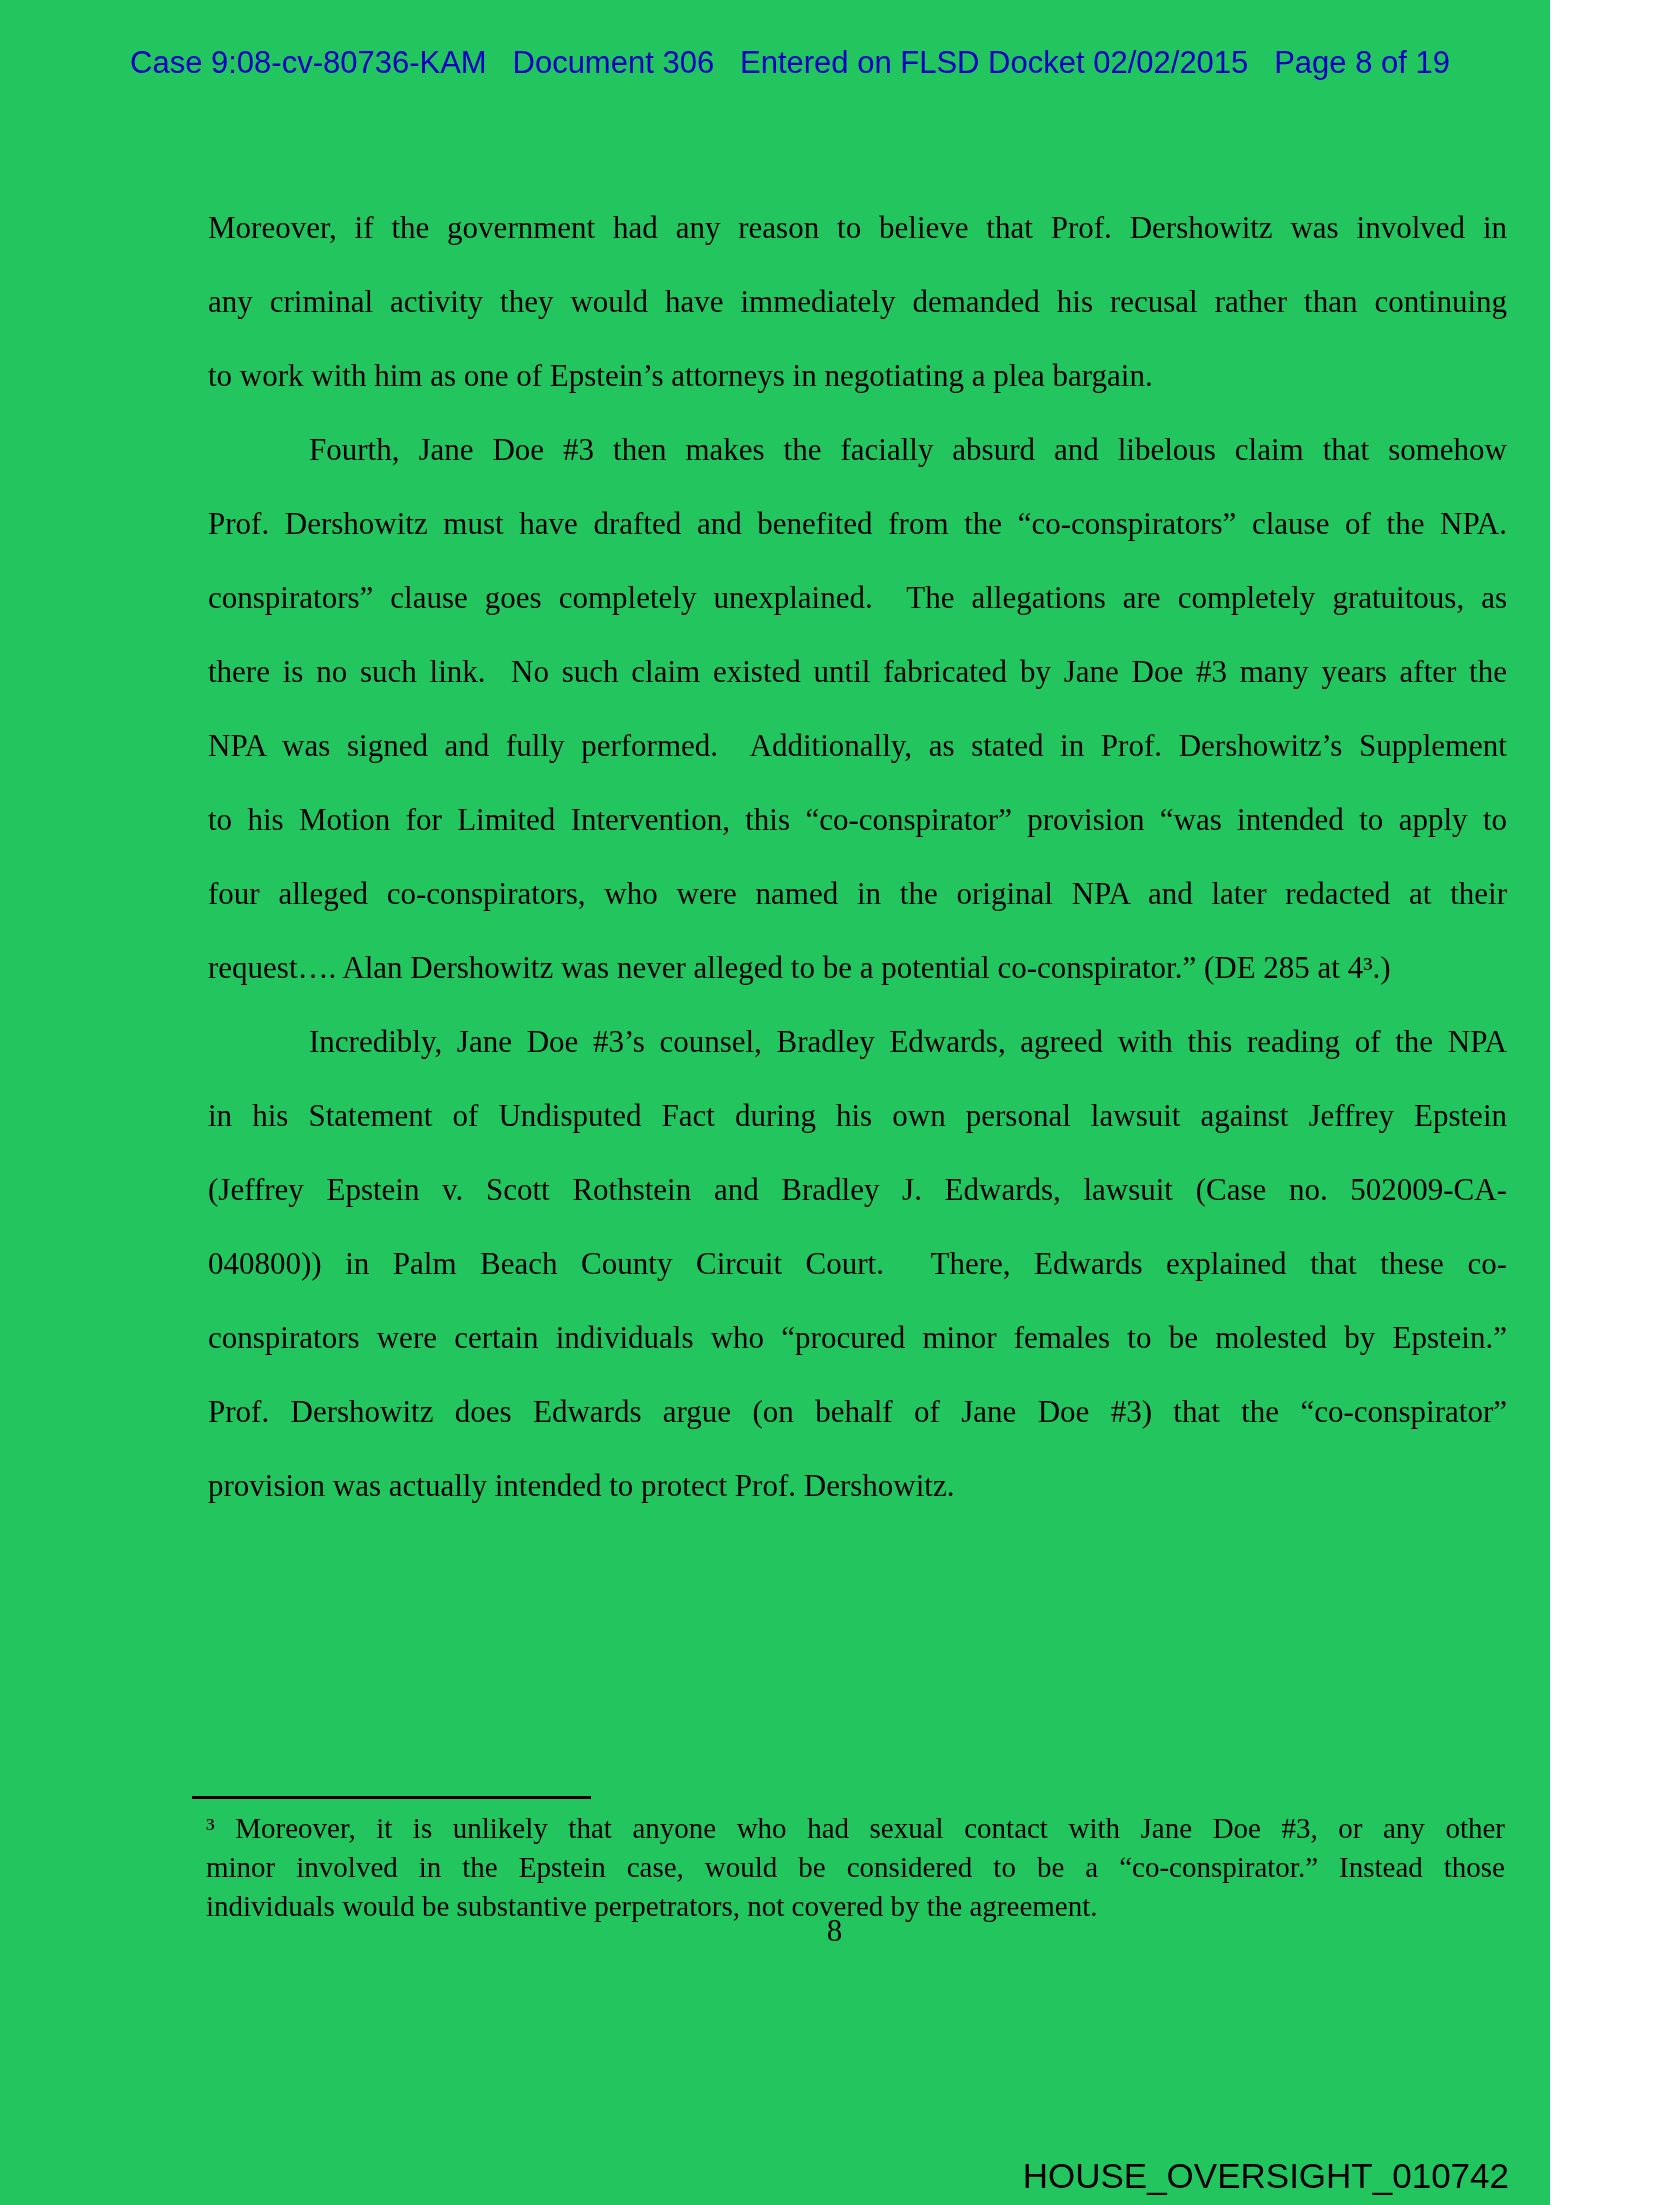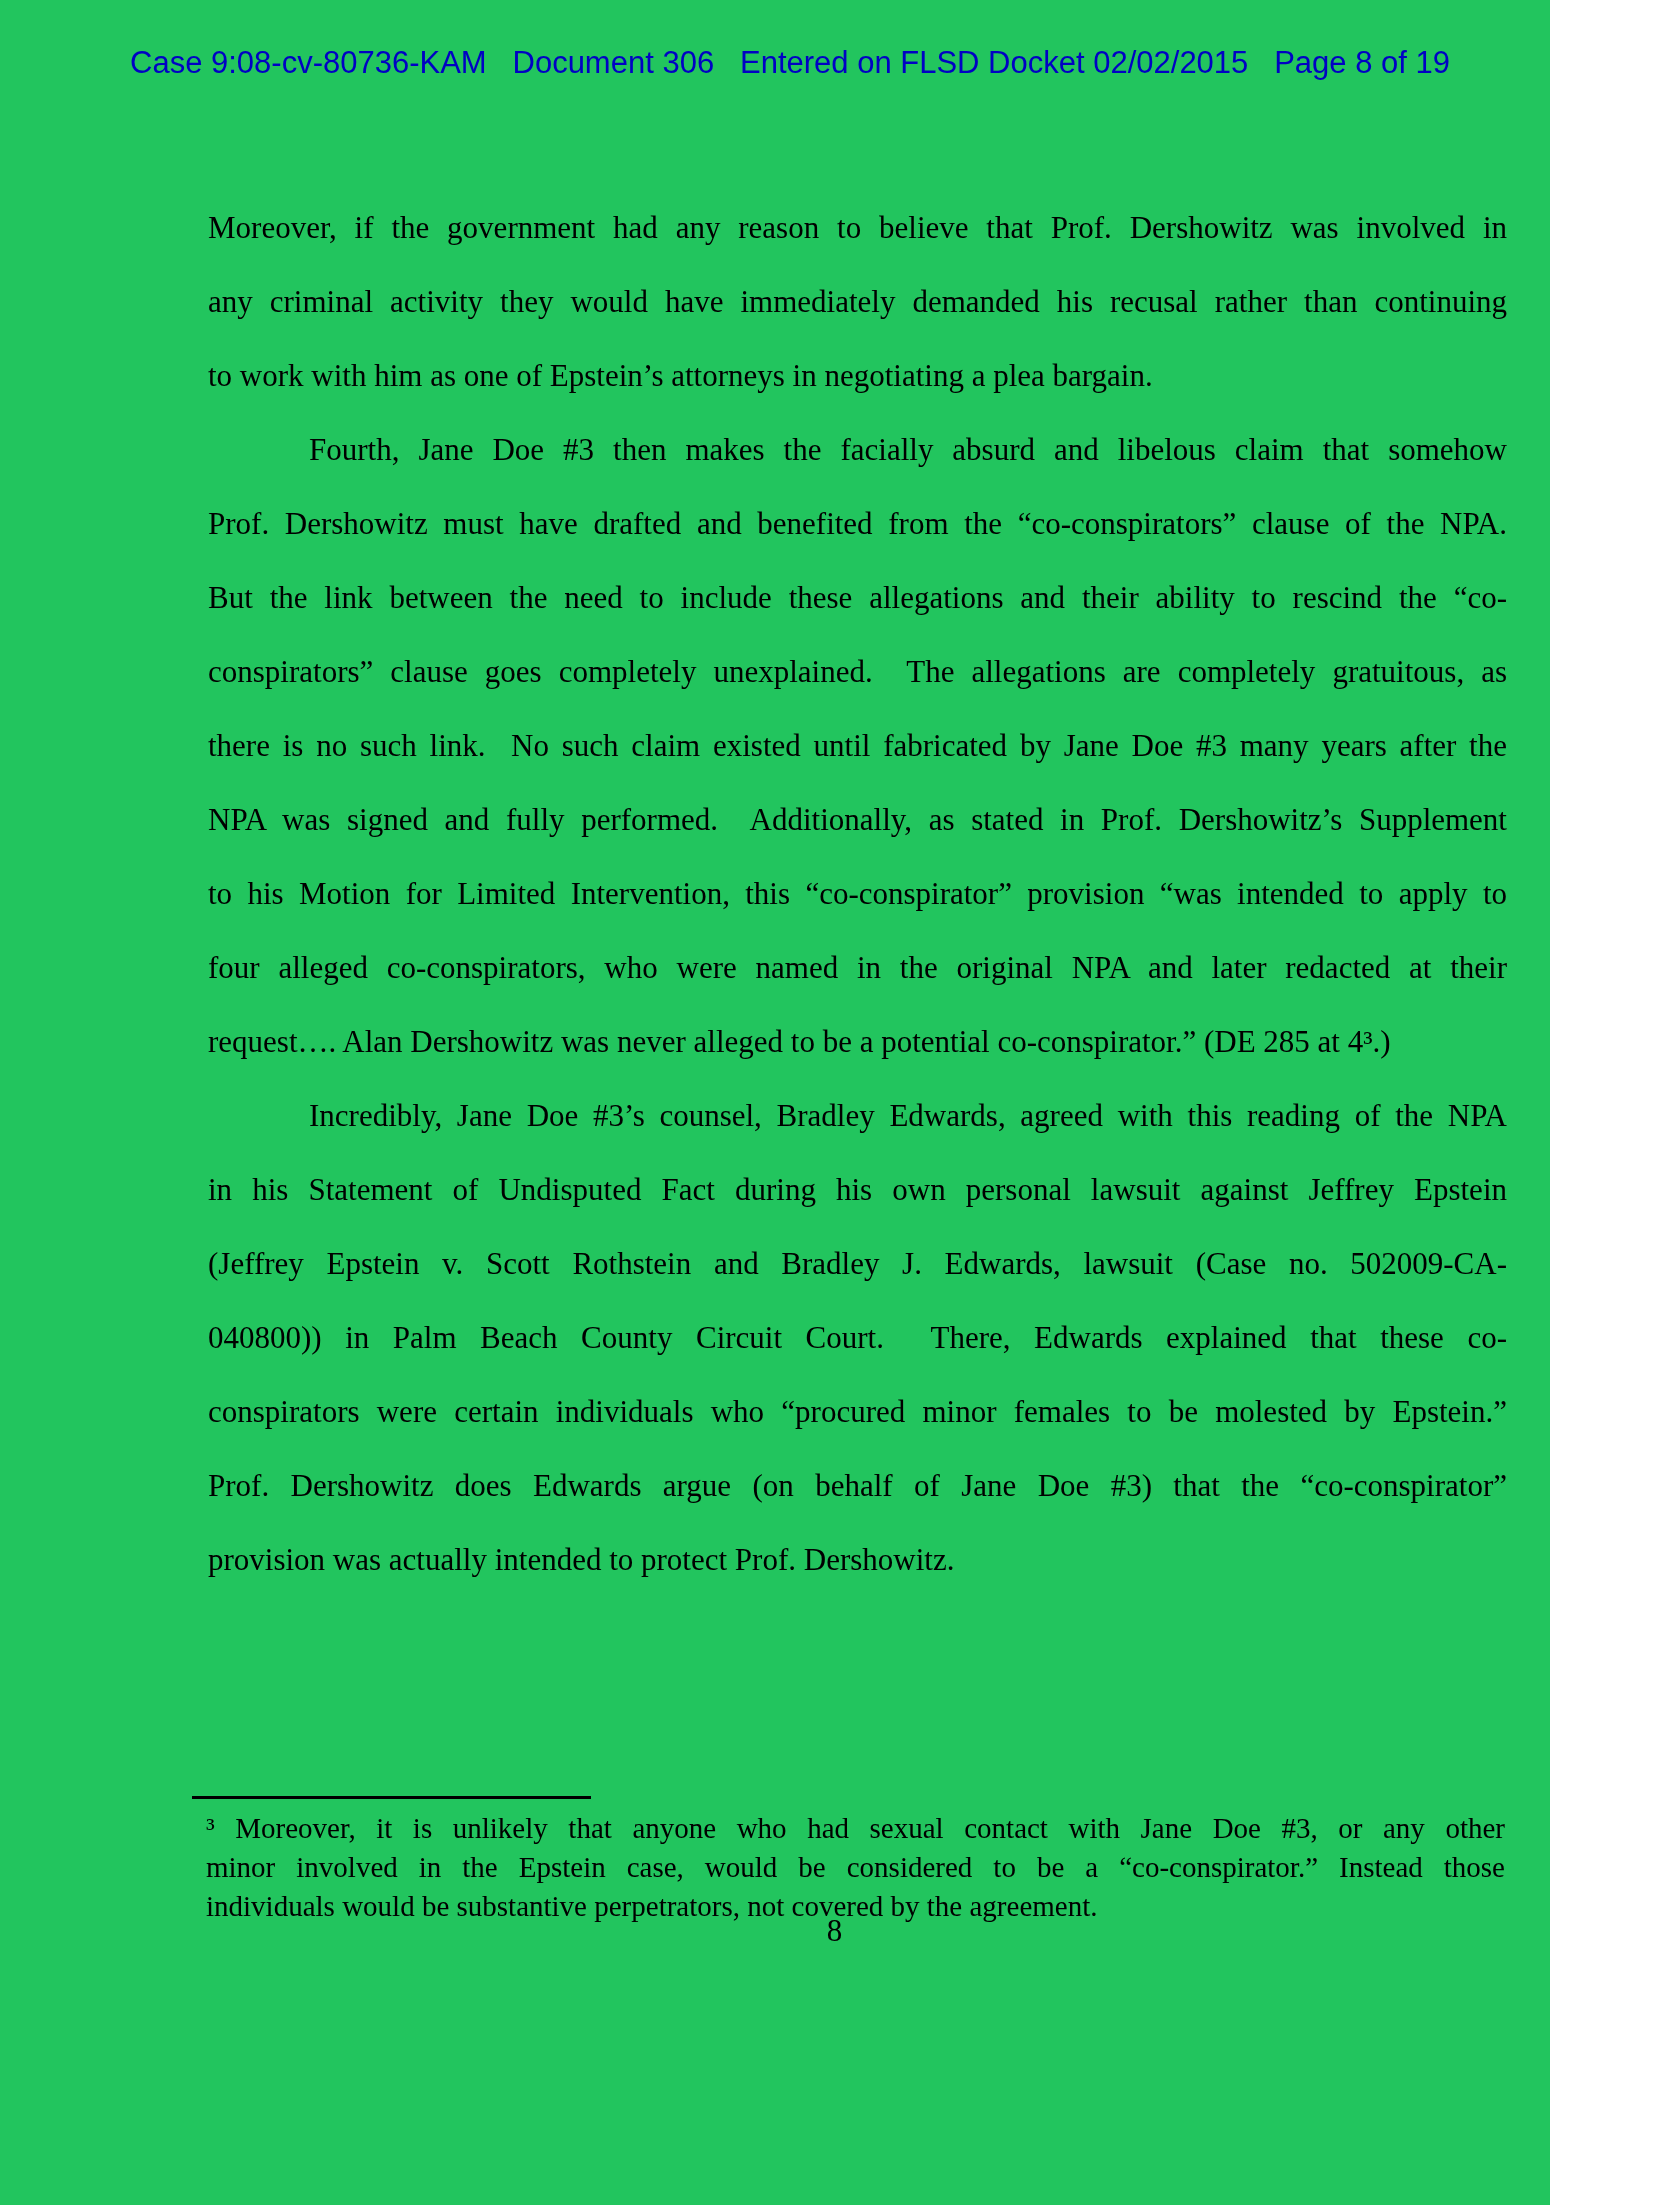--- a/index.html
+++ b/index.html
@@ -79,21 +79,20 @@
 
   <div class="body-text">
       <div class="paragraph">
         <div class="line"><span>Moreover, if the government had any reason to believe that Prof. Dershowitz was involved in</span></div>
         <div class="line"><span>any criminal activity they would have immediately demanded his recusal rather than continuing</span></div>
         <div class="line last"><span>to work with him as one of Epstein’s attorneys in negotiating a plea bargain.</span></div>
       </div>
       <div class="paragraph">
         <div class="line indent"><span>Fourth, Jane Doe #3 then makes the facially absurd and libelous claim that somehow</span></div>
         <div class="line"><span>Prof. Dershowitz must have drafted and benefited from the “co-conspirators” clause of the NPA.</span></div>
-        <div class="line"><span>But the link between the need to include these allegations and their ability to rescind the “co-</span></div>
         <div class="line"><span>conspirators” clause goes completely unexplained.&nbsp; The allegations are completely gratuitous, as</span></div>
         <div class="line"><span>there is no such link.&nbsp; No such claim existed until fabricated by Jane Doe #3 many years after the</span></div>
         <div class="line"><span>NPA was signed and fully performed.&nbsp; Additionally, as stated in Prof. Dershowitz’s Supplement</span></div>
         <div class="line"><span>to his Motion for Limited Intervention, this “co-conspirator” provision “was intended to apply to</span></div>
         <div class="line"><span>four alleged co-conspirators, who were named in the original NPA and later redacted at their</span></div>
         <div class="line last"><span>request…. Alan Dershowitz was never alleged to be a potential co-conspirator.” (DE 285 at 4³.)</span></div>
       </div>
       <div class="paragraph">
         <div class="line indent"><span>Incredibly, Jane Doe #3’s counsel, Bradley Edwards, agreed with this reading of the NPA</span></div>
         <div class="line"><span>in his Statement of Undisputed Fact during his own personal lawsuit against Jeffrey Epstein</span></div>
@@ -110,15 +109,16 @@
   <div class="footnote-text">
       <div class="paragraph">
         <div class="line"><span>³ Moreover, it is unlikely that anyone who had sexual contact with Jane Doe #3, or any other</span></div>
         <div class="line"><span>minor involved in the Epstein case, would be considered to be a “co-conspirator.” Instead those</span></div>
         <div class="line last"><span>individuals would be substantive perpetrators, not covered by the agreement.</span></div>
       </div>
     </div>
 
   <div class="page-number">8</div>
 
+  <div class="bates">HOUSE_OVERSIGHT_010742</div>
 
 </div>
 
 
 </body></html>

